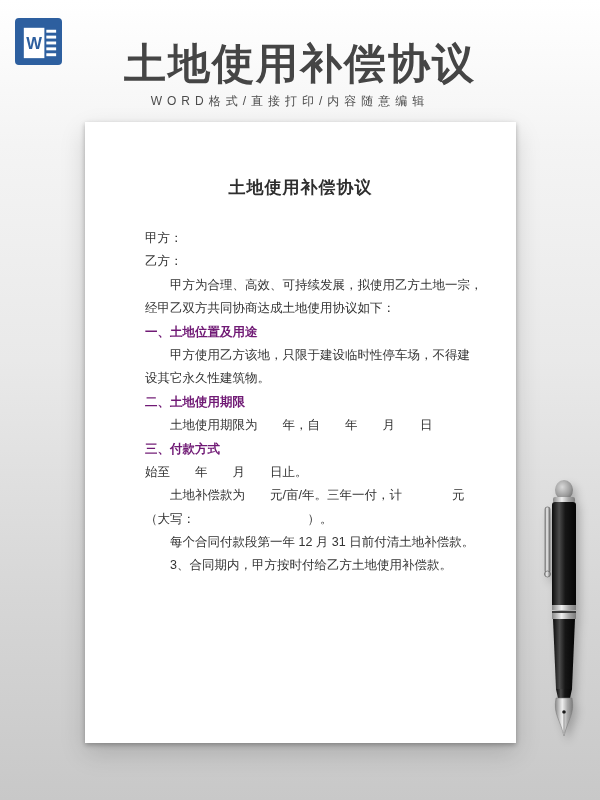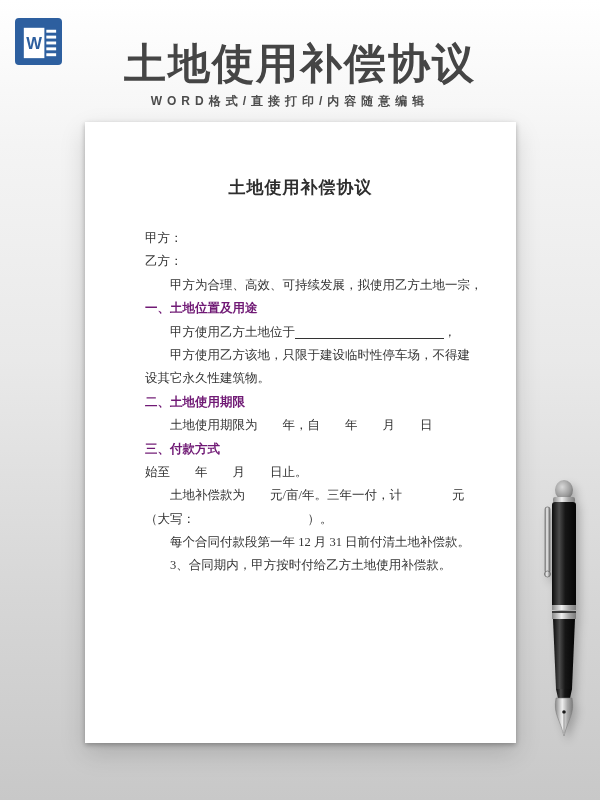--- a/index.html
+++ b/index.html
@@ -4,27 +4,27 @@
 <style>
   html,body{margin:0;padding:0;}
   body{width:600px;height:800px;overflow:hidden;font-family:"Liberation Sans",sans-serif;}
   .stage{position:relative;width:600px;height:800px;
     background:linear-gradient(180deg,#ffffff 0%,#f4f4f4 18%,#e9e9e9 45%,#d6d6d6 75%,#c8c8c8 100%);}
   
   .word-icon{position:absolute;left:15px;top:18px;width:47px;height:47px;}
   .banner-title{position:absolute;left:0;top:36px;width:600px;margin:0;text-align:center;
     font-size:42px;font-weight:700;letter-spacing:2px;color:#454545;}
   .banner-subtitle{position:absolute;left:0;top:93px;width:580px;text-align:center;
-    font-size:12px;font-weight:700;letter-spacing:5px;color:#4c4c4c;}
+    font-size:12px;font-weight:400;letter-spacing:5px;color:#4c4c4c;}
   
   .page{position:absolute;left:85px;top:122px;width:431px;height:621px;background:#ffffff;
     box-shadow:0 2px 5px rgba(0,0,0,.28),0 10px 24px rgba(0,0,0,.15);}
   .doc-title{margin:0;padding-top:54px;text-align:center;font-family:"Liberation Serif",serif;
     font-size:17px;font-weight:700;letter-spacing:1px;color:#2e2e2e;}
-  .doc-body{margin:28px 60px 0 60px;width:311px;font-family:Liberation Serif, serif;
+  .doc-body{margin:28px 60px 0 60px;width:311px;font-family:Liberation Sans, sans-serif;
     font-size:12.5px;color:#333333;}
   .line{height:23.4px;line-height:23.4px;white-space:nowrap;}
   .line.heading{font-weight:700;color:#701a75;}
   .line.fill-line{display:flex;align-items:stretch;}
   .fill-line .txt{white-space:nowrap;}
   .fill-line .fill{flex:1 1 auto;border-bottom:1px solid #333;margin-bottom:5px;}
   
   .pen{position:absolute;left:539px;top:477px;width:48px;height:262px;
     filter:drop-shadow(4px 5px 4px rgba(0,0,0,.22));}
 </style>
@@ -49,26 +49,22 @@
   </div>
   <h1 class="banner-title">土地使用补偿协议</h1>
   <div class="banner-subtitle">WORD格式/直接打印/内容随意编辑</div>
 
   <div class="page">
     <h2 class="doc-title">土地使用补偿协议</h2>
     <div class="doc-body" id="doc-body">
         <div class="line">甲方：</div>
         <div class="line">乙方：</div>
         <div class="line">　　甲方为合理、高效、可持续发展，拟使用乙方土地一宗，</div>
+        <div class="line">经甲乙双方共同协商达成土地使用协议如下：</div>
         <div class="line heading">一、土地位置及用途</div>
-        <div class="line fill-line">
-          <span class="txt">　　甲方使用乙方土地位于</span>
-          <span class="fill"></span>
-          <span class="txt">，</span>
-        </div>
         <div class="line">　　甲方使用乙方该地，只限于建设临时性停车场，不得建</div>
         <div class="line">设其它永久性建筑物。</div>
         <div class="line heading">二、土地使用期限</div>
         <div class="line">　　土地使用期限为　　年，自　　年　　月　　日</div>
         <div class="line heading">三、付款方式</div>
         <div class="line">始至　　年　　月　　日止。</div>
         <div class="line">　　土地补偿款为　　元/亩/年。三年一付，计　　　　元</div>
         <div class="line">（大写：　　　　　　　　　）。</div>
         <div class="line">　　每个合同付款段第一年 12 月 31 日前付清土地补偿款。</div>
         <div class="line">　　3、合同期内，甲方按时付给乙方土地使用补偿款。</div>

